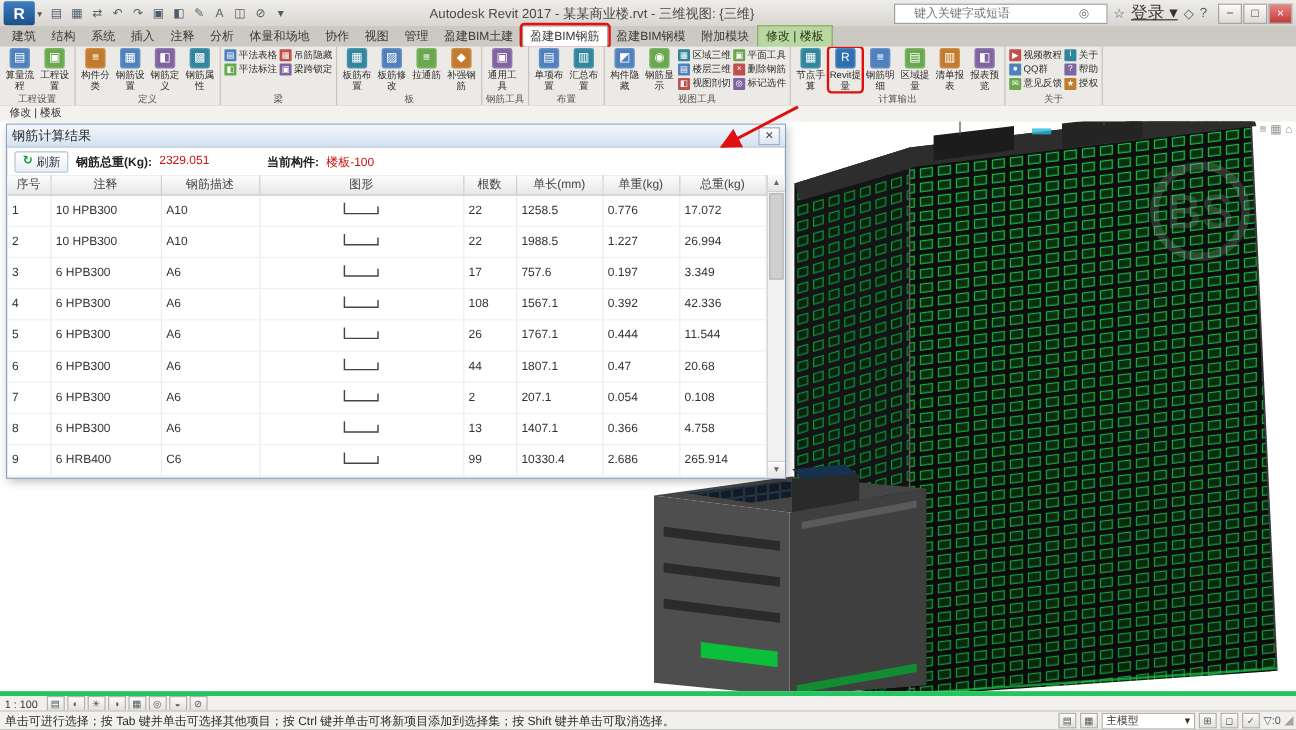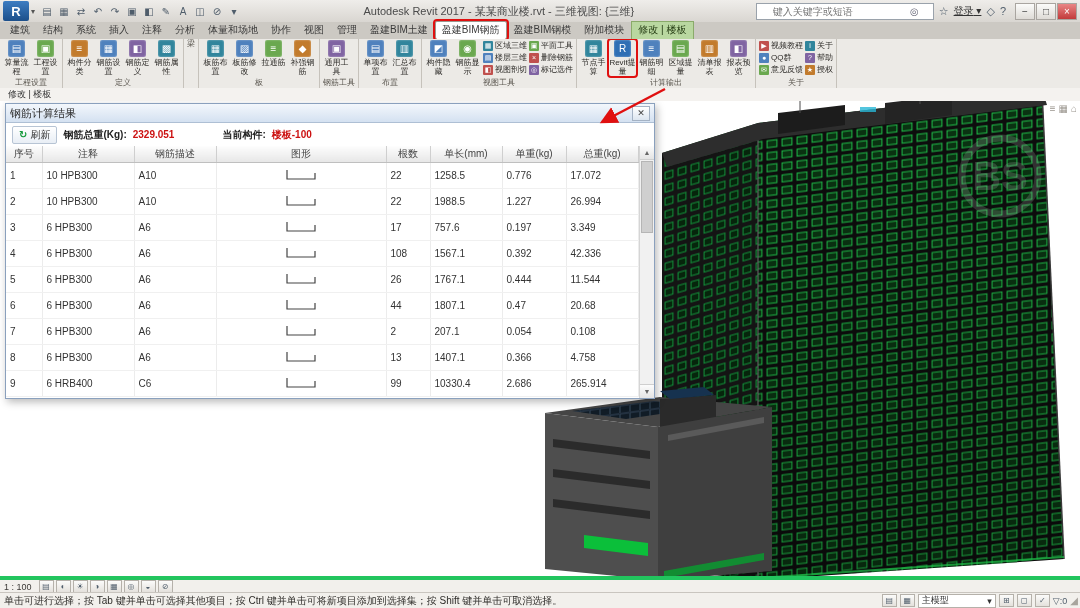--- a/index.html
+++ b/index.html
@@ -12,21 +12,21 @@
     color:#fff;font-weight:bold;font-size:13px;display:flex;align-items:center;justify-content:center;border-radius:2px;}
   .appcaret{font-size:8px;color:#555;margin-right:4px;}
   .qat{display:flex;gap:1px;align-items:center;}
   .qat .ic{width:16px;height:16px;font-size:10px;color:#4f5d6b;display:flex;align-items:center;justify-content:center;}
   .title-text{flex:1;text-align:center;font-size:11px;color:#4a4a4a;white-space:nowrap;overflow:hidden;}
   .tb-right{display:flex;align-items:center;gap:5px;padding-right:3px;}
   .search{display:flex;align-items:center;border:1px solid #9aa2ab;background:#fff;height:15px;width:148px;padding:0 14px;}
   .search input{border:none;outline:none;flex:1;font-size:10px;color:#444;min-width:0;background:transparent;}
   .search .mag{font-size:10px;color:#667;}
   .tbic{font-size:11px;color:#4f5d6b;}
-  .tbtxt{font-size:10px;color:#333;white-space:nowrap;text-decoration:underline;}
+  .tbtxt{font-size:14px;color:#333;white-space:nowrap;text-decoration:underline;}
   .winbtns{display:flex;gap:1px;margin-left:4px;}
   .winbtn{width:18px;height:15px;display:flex;align-items:center;justify-content:center;font-size:10px;
     color:#444;background:linear-gradient(#fbfbfa,#dedbd6);border:1px solid #a9a5a0;}
   .winbtn.close{background:linear-gradient(#e98585,#c23b3b);color:#fff;}
   
   .tabrow{position:absolute;top:22px;left:0;right:0;height:17px;background:#ccc9c3;display:flex;
     align-items:flex-end;padding-left:4px;font-size:10px;color:#3a3a3a;}
   .tab{padding:1px 6px 2px 6px;margin-right:1px;white-space:nowrap;cursor:default;}
   .tab.active{background:#ffffff;border:1px solid #9b978f;border-bottom:none;}
   .tab.context{background:#b9d7a0;border:1px solid #8aaa6a;border-bottom:none;color:#263d14;}
@@ -56,21 +56,21 @@
   .dlg-title{height:18px;background:linear-gradient(#f3f7fc,#d4e1f1);border-bottom:1px solid #aebfd4;
     display:flex;align-items:center;font-size:11px;color:#2b2b2b;padding:0 4px;}
   .dlg-title .t{flex:1;}
   .dlg-close{width:16px;height:13px;border:1px solid #a4b2c4;background:linear-gradient(#fff,#dde6f0);
     font-size:9px;display:flex;align-items:center;justify-content:center;color:#444;}
   .dlg-toolbar{height:23px;display:flex;align-items:center;gap:6px;padding:0 6px;border-bottom:1px solid #d7d7d7;font-size:10px;}
   .refresh-btn{display:flex;align-items:center;gap:3px;padding:1px 6px;border:1px solid #b7c4d4;
     background:linear-gradient(#fff,#e8eef5);font-size:10px;color:#333;border-radius:2px;}
   .refresh-btn .ri{color:#159a3c;font-weight:bold;}
   .lbl{color:#222;font-weight:bold;}
-  .redval{color:var(--valred,#cc1111);font-weight:bold;}
+  .redval{color:var(--valred,#cc1111);font-weight:normal;}
   .tblwrap{position:absolute;left:0;right:14px;top:42px;bottom:0;overflow:hidden;}
   table.grid{border-collapse:collapse;table-layout:fixed;width:632px;font-size:10px;color:#333;}
   table.grid th{height:16px;font-weight:normal;background:linear-gradient(#fdfdfd,#e7e7e7);
     border-right:1px solid #cfcfcf;border-bottom:1px solid #bfbfbf;font-size:10px;color:#444;padding:0 2px;overflow:hidden;white-space:nowrap;}
   table.grid td{height:25px;border-right:1px solid #ececec;border-bottom:1px solid #f0f0f0;
     padding:0 4px;overflow:hidden;white-space:nowrap;}
   td.shape-cell{text-align:center;}
   .vscroll{position:absolute;right:0;top:42px;bottom:0;width:14px;background:#f1f1f1;border-left:1px solid #d5d5d5;}
   .vscroll .arr{height:13px;font-size:7px;color:#666;display:flex;align-items:center;justify-content:center;
     background:linear-gradient(#fcfcfc,#e4e4e4);border-bottom:1px solid #cfcfcf;}
@@ -179,20 +179,42 @@
             <span class="btext">钢筋定义</span>
           </div>
           <div class="bigbtn">
             <span class="bicon" style="background: rgb(49, 133, 156);">▩</span>
             <span class="btext">钢筋属性</span>
           </div>
         </div>
         <div class="rlabel">定义</div>
       </div>
       <div class="rpanel">
+        <div class="rbody">
+          <div class="scol">
+            <div class="smallbtn">
+              <span class="sicon" style="background: rgb(79, 129, 189);">▤</span>
+              <span>平法表格</span>
+            </div>
+            <div class="smallbtn">
+              <span class="sicon" style="background: rgb(106, 168, 79);">◧</span>
+              <span>平法标注</span>
+            </div>
+          </div>
+          <div class="scol">
+            <div class="smallbtn">
+              <span class="sicon" style="background: rgb(192, 80, 77);">▦</span>
+              <span>吊筋隐藏</span>
+            </div>
+            <div class="smallbtn">
+              <span class="sicon" style="background: rgb(128, 100, 162);">▣</span>
+              <span>梁跨锁定</span>
+            </div>
+          </div>
+        </div>
         <div class="rlabel">梁</div>
       </div>
       <div class="rpanel">
         <div class="rbody">
           <div class="bigbtn">
             <span class="bicon" style="background: rgb(49, 133, 156);">▦</span>
             <span class="btext">板筋布置</span>
           </div>
           <div class="bigbtn">
             <span class="bicon" style="background: rgb(79, 129, 189);">▨</span>

